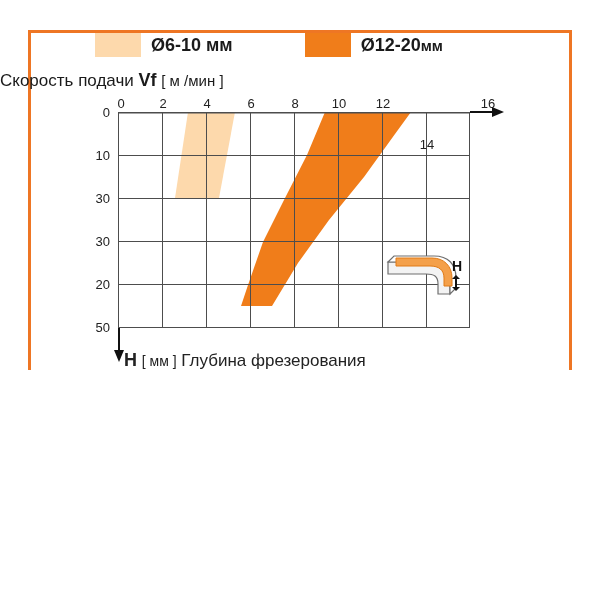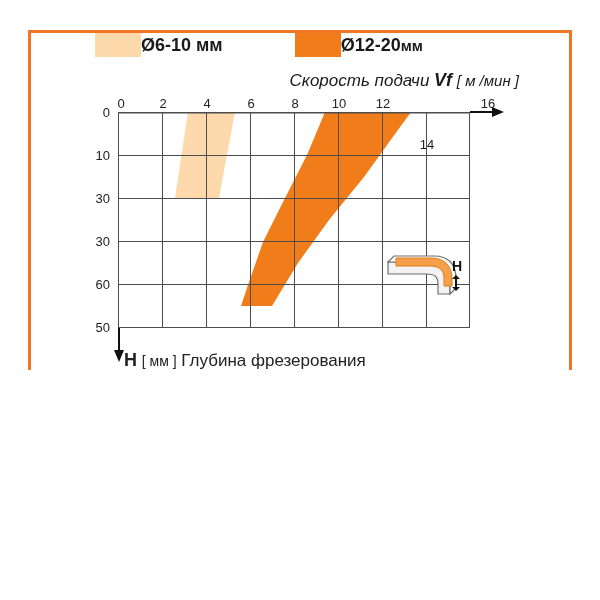--- a/index.html
+++ b/index.html
@@ -38,30 +38,29 @@
     width:420px;
     display:flex;
     align-items:center;
   }
   .legend-item{display:flex;align-items:center;}
   .legend-item.first{margin-right:72px;}
   .swatch{width:46px;height:24px;display:inline-block;}
   .sw-light{background:#fdd9ac;}
   .sw-dark{background:#f07d1a;}
   .legend-label{
-    font-size:18px;font-weight:bold;margin-left:0;white-space:nowrap;
+    font-size:18px;font-weight:bold;margin-left:10px;white-space:nowrap;
   }
   .legend-label .sm{font-size:15px;}
 
   
   .axis-head{
     position:absolute;
-    left:0;top:70px;width:519px;text-align:right;
-    font-size:17px;
-    font-style:italic;
+    left:0;top:70px;width:519px;text-align:left;
+    font-size:17px;
   }
   .axis-head .vf{font-weight:bold;font-size:18px;}
   .axis-head .unit{font-size:15px;}
 
   
   .plot{
     position:absolute;
     left:118px; top:112px;
     width:352px; height:216px;
     box-sizing:border-box;
@@ -190,21 +189,21 @@
   <div class="xtick" style="left:295px;">8</div>
   <div class="xtick" style="left:339px;">10</div>
   <div class="xtick" style="left:383px;">12</div>
   <div class="xtick" style="left:427px;margin-top:41px;">14</div>
   <div class="xtick" style="left:488px;">16</div>
 
   <div class="ytick" style="top:112px;">0</div>
   <div class="ytick" style="top:155px;">10</div>
   <div class="ytick" style="top:198px;">30</div>
   <div class="ytick" style="top:241px;">30</div>
-  <div class="ytick" style="top:284px;">60</div>
+  <div class="ytick" style="top:284px;">20</div>
   <div class="ytick" style="top:327px;">50</div>
 
   <svg class="xarrow" viewBox="0 0 34 12">
     <line x1="0" y1="6" x2="24" y2="6" stroke="#111" stroke-width="2"></line>
     <polygon points="22,1 34,6 22,11" fill="#111"></polygon>
   </svg>
   <svg class="yarrow" viewBox="0 0 14 34">
     <line x1="7" y1="0" x2="7" y2="24" stroke="#111" stroke-width="2"></line>
     <polygon points="2,22 7,34 12,22" fill="#111"></polygon>
   </svg>

